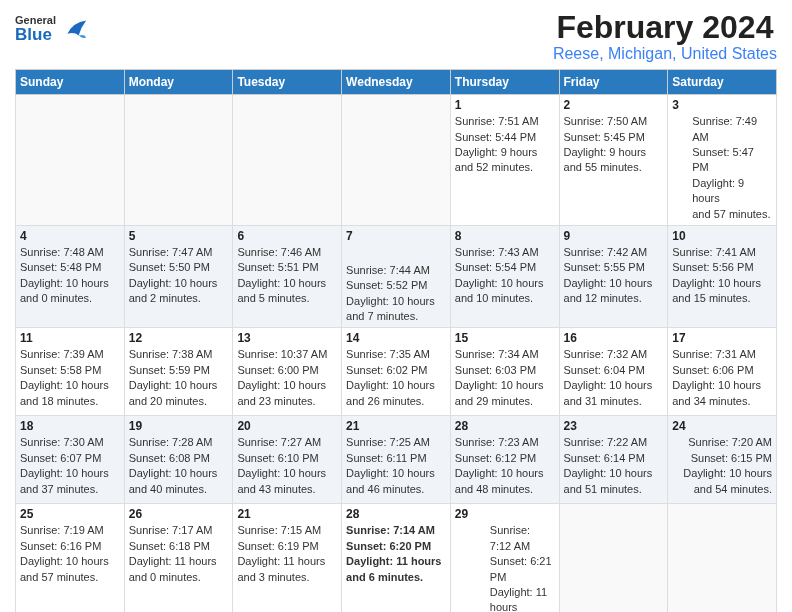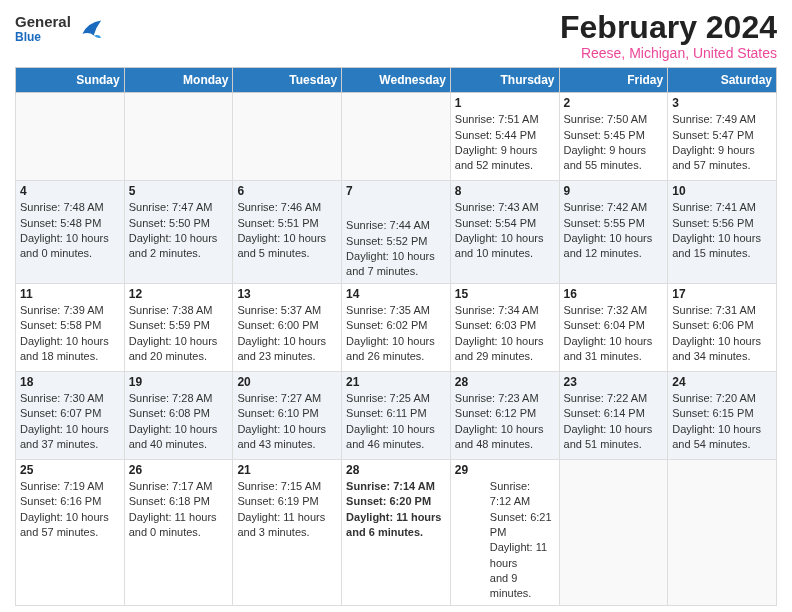--- a/index.html
+++ b/index.html
@@ -25,59 +25,59 @@
       display: flex;
       align-items: center;
       margin-top: 4px;
     }
     .logo-text {
       display: flex;
       flex-direction: column;
       line-height: 1.1;
     }
     .logo-general {
-      font-size: 15px;
+      font-size: 11px;
       font-weight: bold;
       color: #333;
     }
     .logo-blue {
-      font-size: 12px;
+      font-size: 17px;
       font-weight: bold;
       color: #1a6abf;
     }
     .logo-icon {
       width: 28px;
       height: 28px;
       margin-left: 4px;
     }
     .title-area {
       text-align: right;
     }
     .month-title {
       font-size: 32px;
       font-weight: bold;
       color: #222;
       line-height: 1.1;
       text-align: center;
     }
     .location {
-      font-size: 14px;
-      color: #ec4899;
+      font-size: 16px;
+      color: #3b82f6;
     }
     .calendar {
       width: 100%;
       border-collapse: collapse;
       table-layout: fixed;
     }
     .calendar th {
       background-color: #2a7abf;
       color: #fff;
       font-size: 12px;
       padding: 5px 4px;
-      text-align: right;
+      text-align: left;
       border: 1px solid #ccc;
     }
     .calendar td {
       vertical-align: top;
       border: 1px solid #ddd;
       padding: 3px 4px;
       font-size: 9.5px;
       color: #222;
       height: 88px;
       background: #fff;
@@ -148,21 +148,21 @@
           </td>
           <td>
             <div class="day-num">2</div>
             <div class="day-info" style="white-space: pre-line;">Sunrise: 7:50 AM
 Sunset: 5:45 PM
 Daylight: 9 hours
 and 55 minutes.</div>
           </td>
           <td>
             <div class="day-num">3</div>
-            <div class="day-info" style="white-space: pre-line;">Sunrise: 7:49 AM
+            <div class="day-info" style="white-space: pre-line; margin-left: 20px;">Sunrise: 7:49 AM
 Sunset: 5:47 PM
 Daylight: 9 hours
 and 57 minutes.</div>
           </td>
         </tr>
         <tr class="row-shaded">
           <td>
             <div class="day-num">4</div>
             <div class="day-info" style="white-space: pre-line;">Sunrise: 7:48 AM
 Sunset: 5:48 PM
@@ -222,21 +222,21 @@
           </td>
           <td>
             <div class="day-num">12</div>
             <div class="day-info" style="white-space: pre-line;">Sunrise: 7:38 AM
 Sunset: 5:59 PM
 Daylight: 10 hours
 and 20 minutes.</div>
           </td>
           <td>
             <div class="day-num">13</div>
-            <div class="day-info" style="white-space: pre-line;">Sunrise: 5:37 AM
+            <div class="day-info" style="white-space: pre-line;">Sunrise: 10:37 AM
 Sunset: 6:00 PM
 Daylight: 10 hours
 and 23 minutes.</div>
           </td>
           <td>
             <div class="day-num">14</div>
             <div class="day-info" style="white-space: pre-line;">Sunrise: 7:35 AM
 Sunset: 6:02 PM
 Daylight: 10 hours
 and 26 minutes.</div>
@@ -301,21 +301,21 @@
           </td>
           <td>
             <div class="day-num">23</div>
             <div class="day-info" style="white-space: pre-line;">Sunrise: 7:22 AM
 Sunset: 6:14 PM
 Daylight: 10 hours
 and 51 minutes.</div>
           </td>
           <td>
             <div class="day-num">24</div>
-            <div class="day-info" style="white-space: pre-line;">Sunrise: 7:20 AM
+            <div class="day-info" style="white-space: pre-line; text-align: right;">Sunrise: 7:20 AM
 Sunset: 6:15 PM
 Daylight: 10 hours
 and 54 minutes.</div>
           </td>
         </tr>
         <tr>
           <td>
             <div class="day-num">25</div>
             <div class="day-info" style="white-space: pre-line;">Sunrise: 7:19 AM
 Sunset: 6:16 PM

